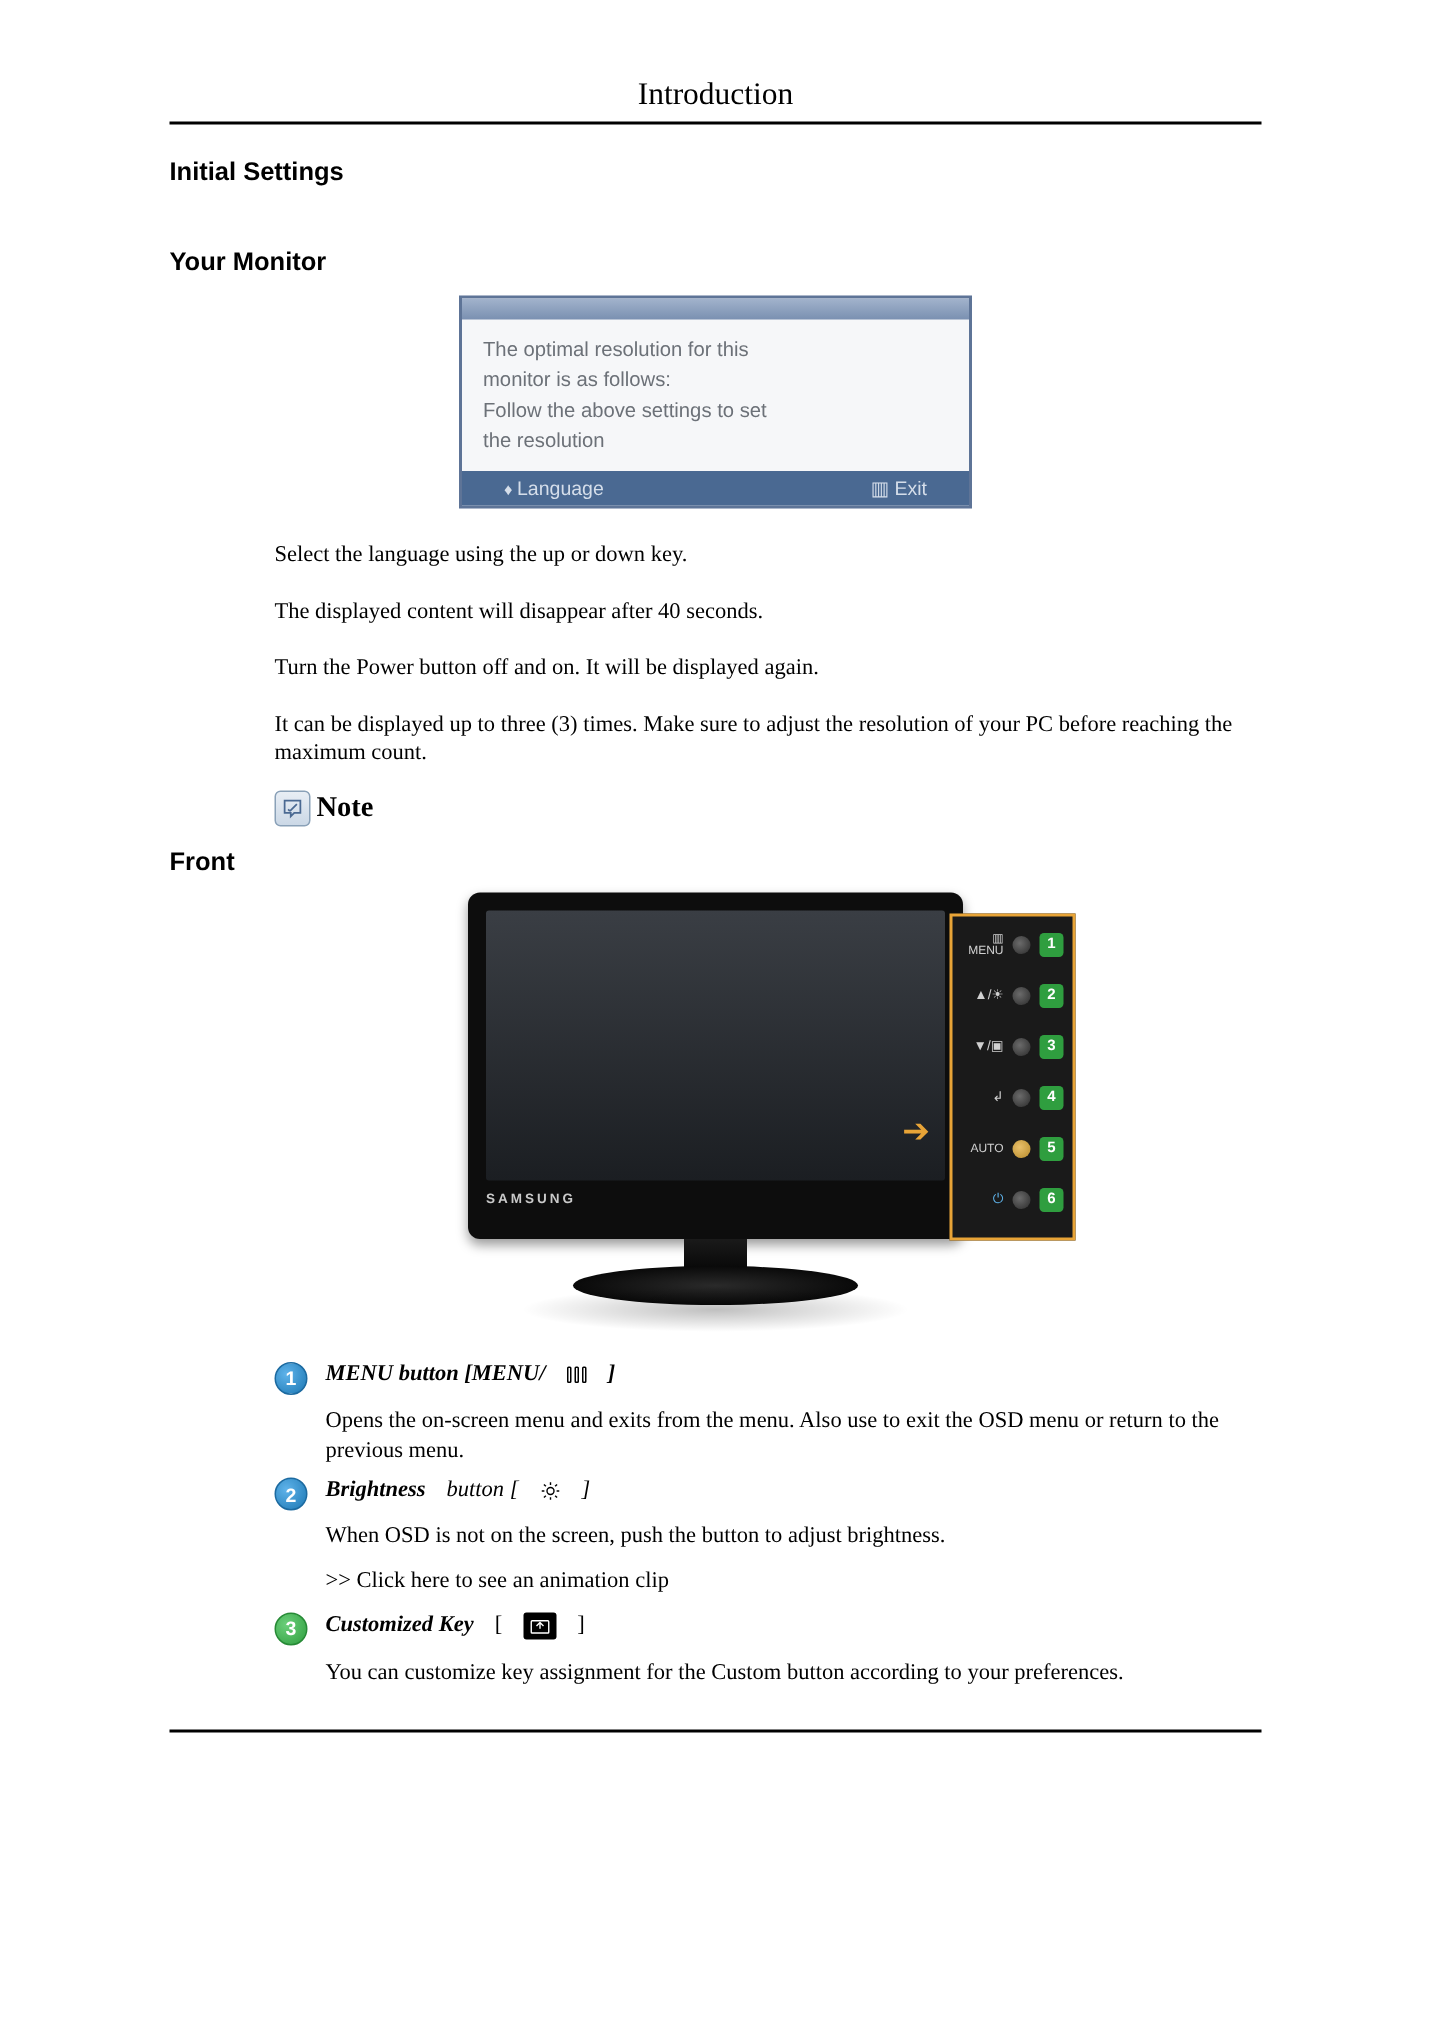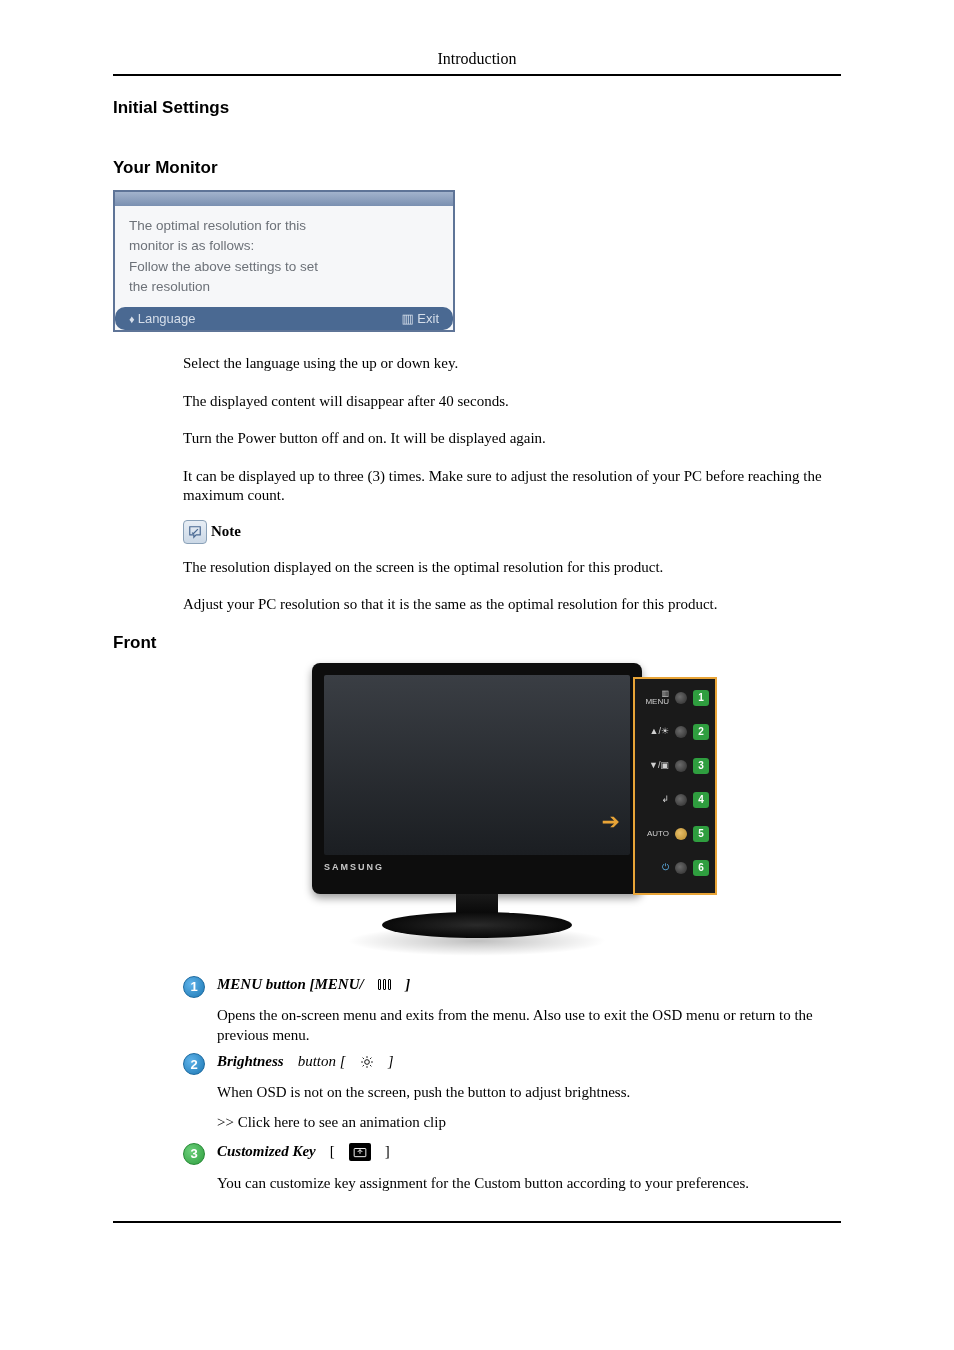--- a/index.html
+++ b/index.html
@@ -9,41 +9,41 @@
     color: #000;
     background: #fff;
     width: 954px;
     margin: 0 auto;
   }
   .page {
     padding: 50px 113px 30px 113px;
   }
   .header-title {
     text-align: center;
-    font-size: 16px;
+    font-size: 21px;
     margin-bottom: 6px;
   }
   hr.rule {
     border: none;
     border-top: 2px solid #000;
     margin: 0;
   }
   .section-heading {
     font-family: Arial, Helvetica, sans-serif;
     font-weight: bold;
     font-size: 17px;
     margin-top: 40px;
   }
   .section-heading.second {
     margin-top: 22px;
   }
   
   .osd-wrapper {
     display: flex;
-    justify-content: flex-start;
+    justify-content: center;
     margin-top: 12px;
   }
   .osd {
     width: 342px;
     border: 2px solid #5e7497;
     background: #f6f7f9;
     font-family: Arial, Helvetica, sans-serif;
   }
   .osd-top {
     height: 14px;
@@ -58,25 +58,24 @@
   .osd-hz {
     color: #c24848;
     text-align: center;
     padding: 2px 0 2px 0;
     font-size: 14px;
   }
   .osd-footer {
     background: #4a6992;
     color: #d5deea;
     font-size: 13px;
-    padding: 4px 14px;
+    padding: 4px 28px;
     display: flex;
     justify-content: space-between;
     align-items: center;
-    border-radius: 10px;
   }
   .osd-footer .lang::before {
     content: "♦ ";
     font-size: 11px;
   }
   .body-text {
     margin-left: 70px;
     margin-top: 22px;
     line-height: 1.3;
   }
@@ -92,21 +91,21 @@
     margin-bottom: 14px;
   }
   .note-icon {
     width: 24px; height: 24px;
     border: 1px solid #8aa1b8;
     border-radius: 4px;
     background: linear-gradient(#e8eef5, #cbd8e6);
     display: flex; align-items: center; justify-content: center;
   }
   .note-icon svg { width: 14px; height: 14px; }
-  .note-label { font-weight: bold; font-size: 15px; }
+  .note-label { font-weight: bold; font-size: 19px; }
   
   .front-wrapper {
     display: flex;
     justify-content: center;
     margin-top: 10px;
   }
   .front-scene {
     width: 480px;
     position: relative;
   }
@@ -310,24 +309,20 @@
   <div class="note-row">
     <span class="note-icon">
       <svg viewBox="0 0 24 24">
           <path d="M3 3 L21 3 L21 17 L14 17 L10 21 L10 17 L3 17 Z" fill="none" stroke="#4a6992" stroke-width="2"></path>
           <path d="M17 7 L9 15 M7 13 L9 15" fill="none" stroke="#4a6992" stroke-width="2"></path>
         </svg>
     </span>
     <span class="note-label">Note</span>
   </div>
 
-  <div class="body-text" style="margin-top:0">
-    <p>The resolution displayed on the screen is the optimal resolution for this product.</p>
-    <p>Adjust your PC resolution so that it is the same as the optimal resolution for this product.</p>
-  </div>
 
   <div class="section-heading" style="margin-top:6px">Front</div>
 
   <div class="front-wrapper">
     <div class="front-scene">
       <div class="monitor">
         <div class="bezel">
           <div class="screen"></div>
           <div class="brand">SAMSUNG</div>
         </div>

